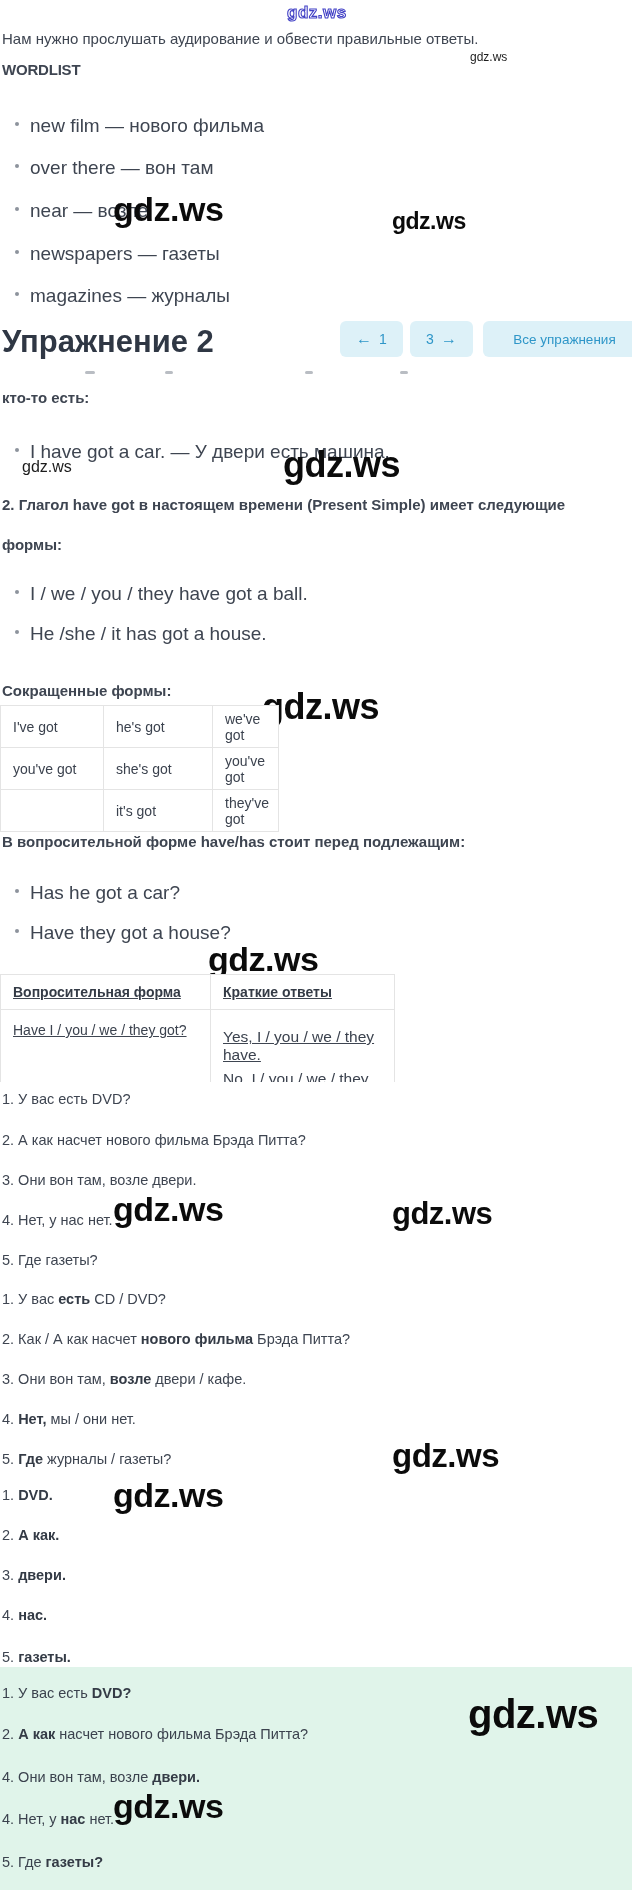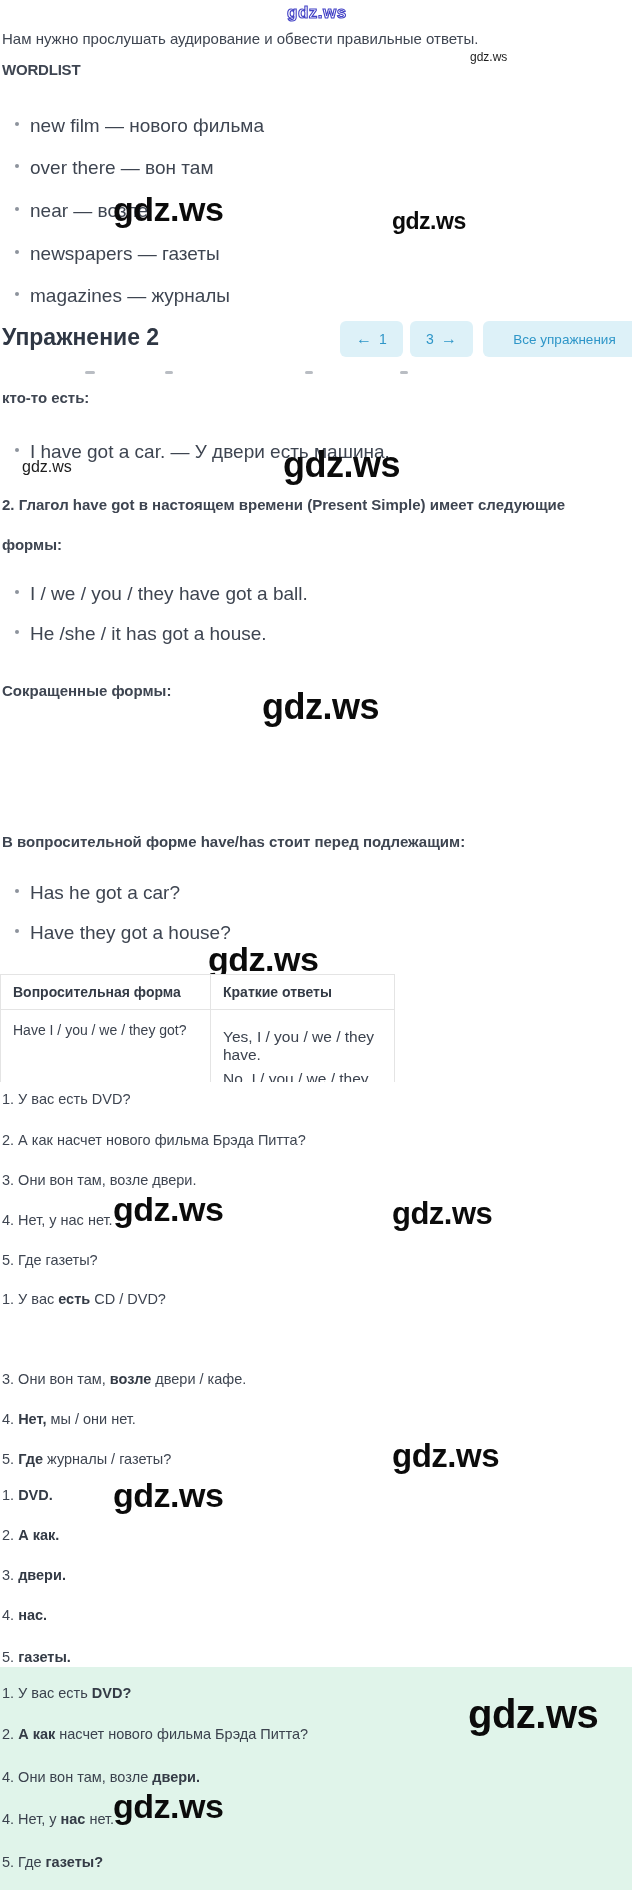--- a/index.html
+++ b/index.html
@@ -6,36 +6,36 @@
   body{font-family:"Liberation Sans", sans-serif; background:#ffffff;}
   #page{position:relative;width:632px;height:1890px;background:#ffffff;overflow:hidden;
         color:#3e4551;font-size:15px;}
   .abs{position:absolute;left:2px;white-space:nowrap;}
   .b{font-weight:bold;}
   .line{position:absolute;left:2px;font-size:14.5px;white-space:nowrap;color:#3e4551;}
   .line b{color:#343b46;}
   .bullet{position:absolute;left:30px;font-size:19px;white-space:nowrap;}
   .bullet .dot{position:absolute;left:-15px;top:7px;width:4px;height:4px;border-radius:50%;
                background:#8d939c;}
-  .h-title{position:absolute;left:2px;font-size:23px;font-weight:bold;color:#2f3744;}
+  .h-title{position:absolute;left:2px;font-size:31px;font-weight:bold;color:#2f3744;}
   .btn{position:absolute;top:321px;height:36px;background:#ddf1f8;border-radius:6px;
        display:flex;align-items:center;justify-content:center;gap:7px;color:#2e96c8;
        font-size:14px;cursor:pointer;}
   .btn .arrow{font-size:16px;line-height:1;}
   .wm{position:absolute;font-weight:bold;color:#0b0b0b;letter-spacing:-0.5px;white-space:nowrap;}
   .wm-small{position:absolute;color:#1c1c1c;white-space:nowrap;}
   .logo-top{position:absolute;left:287px;top:3px;font-size:17px;font-weight:bold;
             color:#ffffff;-webkit-text-stroke:1.1px #4342c6;letter-spacing:0.5px;}
   .remnant{position:absolute;top:371px;height:3px;background:#b9bdc3;border-radius:2px;}
   table{border-collapse:collapse;position:absolute;background:#fff;}
   #table1{left:0;top:705px;width:279px;}
   #table1 td{border:1px solid #e4e4e4;height:41px;padding:0 0 0 12px;font-size:14px;
              color:#3b424e;vertical-align:middle;}
   #qa-wrap{position:absolute;left:0;top:974px;width:396px;height:108px;overflow:hidden;}
-  #table2{left:0;top:0;width:395px;}
+  #table2{left:0;top:0;width:395px;text-decoration:underline;}
   #table2 th{border:1px solid #e4e4e4;border-bottom:1px solid #e4e4e4;height:34px;
              padding:0 0 0 12px;text-align:left;font-size:14px;color:#343b46;}
   #table2 td{border-left:1px solid #e4e4e4;border-right:1px solid #e4e4e4;
              padding:0 0 0 12px;font-size:14px;color:#3b424e;vertical-align:top;}
   .green{position:absolute;left:0;top:1667px;width:632px;height:223px;background:#e0f4ea;}
   .green .line{color:#3b424e;}
 </style>
 </head>
 <body>
 
@@ -81,20 +81,39 @@
 
   <div class="abs b" style="top:496px">2. Глагол have got в настоящем времени (Present Simple) имеет следующие</div>
   <div class="abs b" style="top:536px">формы:</div>
 
   <div class="bullet" style="top:583px"><span class="dot"></span><span>I / we / you / they have got a ball.</span></div>
   <div class="bullet" style="top:623px"><span class="dot"></span><span>He /she / it has got a house.</span></div>
 
   <div class="abs b" style="top:682px">Сокращенные формы:</div>
   <div class="wm" style="left:262px;top:686px;font-size:36px">gdz.ws</div>
 
+  <table id="table1">
+    <tbody>
+        <tr>
+      <td style="width:90px">I've got</td>
+      <td style="width:96px">he's got</td>
+      <td>we've got</td>
+    </tr>
+    <tr>
+      <td>you've got</td>
+      <td>she's got</td>
+      <td>you've got</td>
+    </tr>
+    <tr>
+      <td></td>
+      <td>it's got</td>
+      <td>they've got</td>
+    </tr>
+  </tbody>
+    </table>
 
   <div class="abs b" style="top:833px">В вопросительной форме have/has стоит перед подлежащим:</div>
   <div class="bullet" style="top:882px"><span class="dot"></span><span>Has he got a car?</span></div>
   <div class="bullet" style="top:922px"><span class="dot"></span><span>Have they got a house?</span></div>
   <div class="wm" style="left:208px;top:940px;font-size:34px">gdz.ws</div>
 
   <div id="qa-wrap">
     <table id="table2">
       <tbody>
           <tr>
@@ -115,20 +134,21 @@
 
   <div class="line" style="top:1091px">1. У вас есть DVD?</div>
   <div class="line" style="top:1132px">2. А как насчет нового фильма Брэда Питта?</div>
   <div class="line" style="top:1172px">3. Они вон там, возле двери.</div>
   <div class="line" style="top:1212px">4. Нет, у нас нет.</div>
   <div class="line" style="top:1252px">5. Где газеты?</div>
   <div class="wm" style="left:113px;top:1190px;font-size:34px">gdz.ws</div>
   <div class="wm" style="left:392px;top:1196px;font-size:31px">gdz.ws</div>
 
   <div class="line" style="top:1291px"><span>1. У вас </span><b>есть</b><span> CD / DVD?</span></div>
+  <div class="line" style="top:1331px"><span>2. Как / А как насчет </span><b>нового фильма</b><span> Брэда Питта?</span></div>
   <div class="line" style="top:1371px"><span>3. Они вон там, </span><b>возле</b><span> двери / кафе.</span></div>
   <div class="line" style="top:1411px"><span>4. </span><b>Нет,</b><span> мы / они нет.</span></div>
   <div class="line" style="top:1451px"><span>5. </span><b>Где</b><span> журналы / газеты?</span></div>
   <div class="wm" style="left:392px;top:1437px;font-size:33px">gdz.ws</div>
   <div class="wm" style="left:113px;top:1476px;font-size:34px">gdz.ws</div>
 
   <div class="line" style="top:1487px"><span>1. </span><b>DVD.</b></div>
   <div class="line" style="top:1527px"><span>2. </span><b>А как.</b></div>
   <div class="line" style="top:1567px"><span>3. </span><b>двери.</b></div>
   <div class="line" style="top:1607px"><span>4. </span><b>нас.</b></div>

